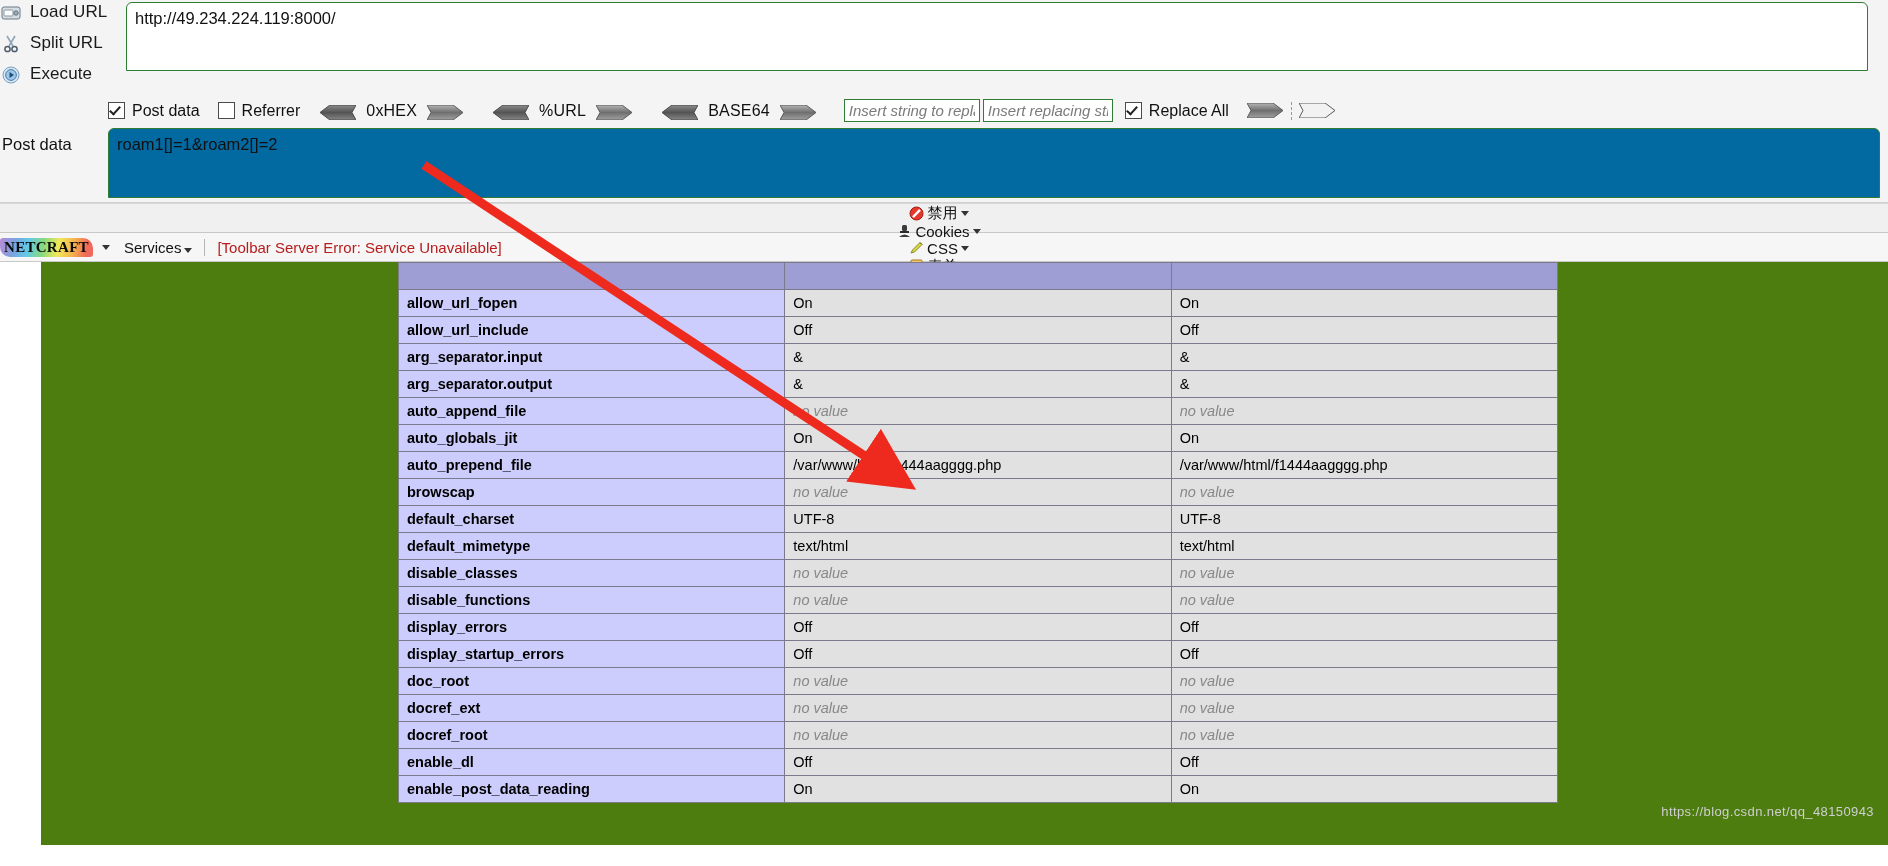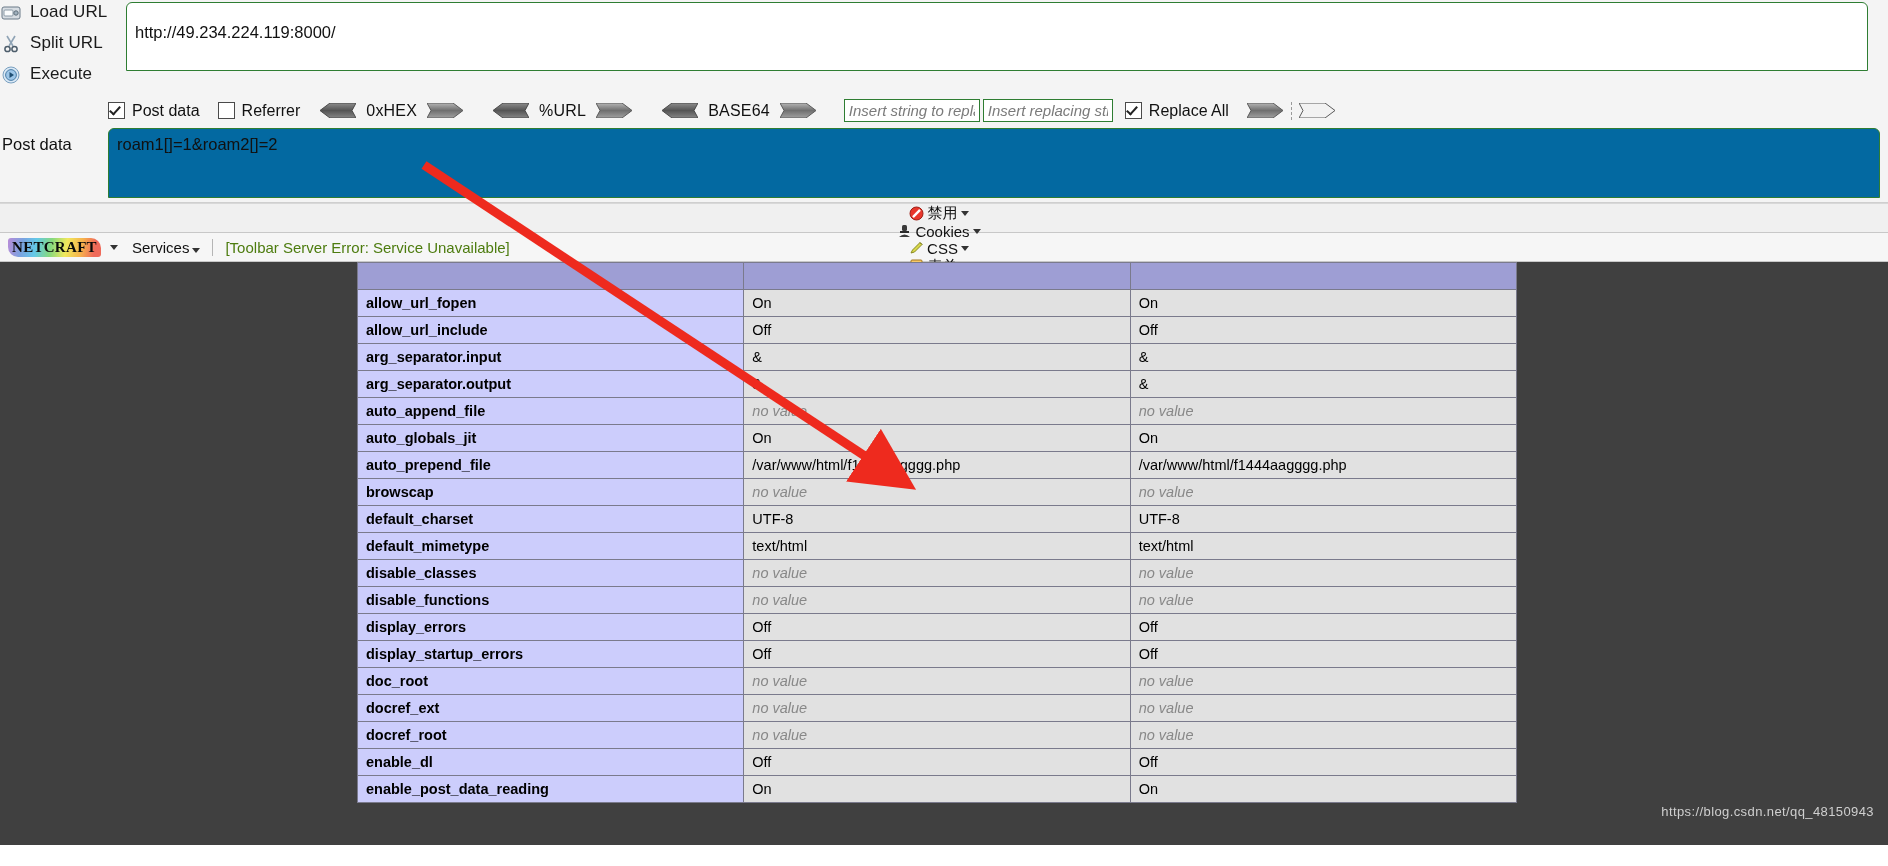--- a/index.html
+++ b/index.html
@@ -56,21 +56,21 @@
     letter-spacing: 0.1px;
   }
 
   .url-box {
     flex: 1 1 auto;
     margin: 2px 20px 0 2px;
     border: 1px solid #2e7d32;
     border-radius: 6px 6px 0 0;
     background: #ffffff;
     height: 69px;
-    padding: 20px 8px;
+    padding: 6px 8px;
     box-sizing: border-box;
     font-size: 16.5px;
     color: #111;
     overflow: hidden;
     white-space: pre;
   }
 
   
   .opts-row {
     display: flex;
@@ -104,21 +104,21 @@
     top: 1px;
     width: 4px;
     height: 9px;
     border: solid #222;
     border-width: 0 2px 2px 0;
     transform: rotate(42deg);
   }
 
   .enc-group {
     display: inline-flex;
-    align-items: center;
+    align-items: flex-end;
     margin-right: 26px;
   }
   .arrow-l, .arrow-r {
     width: 38px;
     height: 15px;
     display: inline-block;
   }
   .enc-label {
     font-size: 16px;
     color: #111;
@@ -226,48 +226,49 @@
     font-weight: bold;
   }
 
   
   .netbar {
     background: #f6f6f6;
     border-bottom: 1px solid #c8c8c8;
     height: 28px;
     display: flex;
     align-items: center;
-    padding-left: 8px;
+    padding-left: 0;
     font-size: 15px;
   }
   .nc-logo {
     font-family: "Liberation Serif", serif;
     font-weight: bold;
     font-size: 15px;
     letter-spacing: 0.3px;
     color: #0a0a0a;
     padding: 1px 4px;
     background: linear-gradient(100deg,#b98cd8 0%, #7aa3e0 16%, #63c8e8 30%, #86d97e 46%, #f0e85c 62%, #f6b24c 78%, #ef6a5a 92%);
     border-radius: 3px 10px 3px 10px;
     margin-right: 6px;
   }
   .nc-caret { margin-right: 14px; }
   .nc-services { color: #111; margin-right: 10px; }
   .nc-divider {
     width: 0; border-left: 1px solid #b5b5b5;
     height: 17px; margin: 0 12px 0 2px;
   }
-  .nc-err { color: #4d7c0f; }
+  .nc-err { color: #b91c1c; }
 
   
   .page-area {
-    background: #404040;
+    background: #4d7c0f;
     position: relative;
     height: 583px;
     overflow: hidden;
+    margin-left: 41px;
   }
   table.phpinfo {
     border-collapse: collapse;
     width: 1160px;
     margin-left: 357px;
     table-layout: fixed;
     font-size: 15px;
   }
   table.phpinfo td, table.phpinfo th {
     border: 1px solid #7a7a8c;

